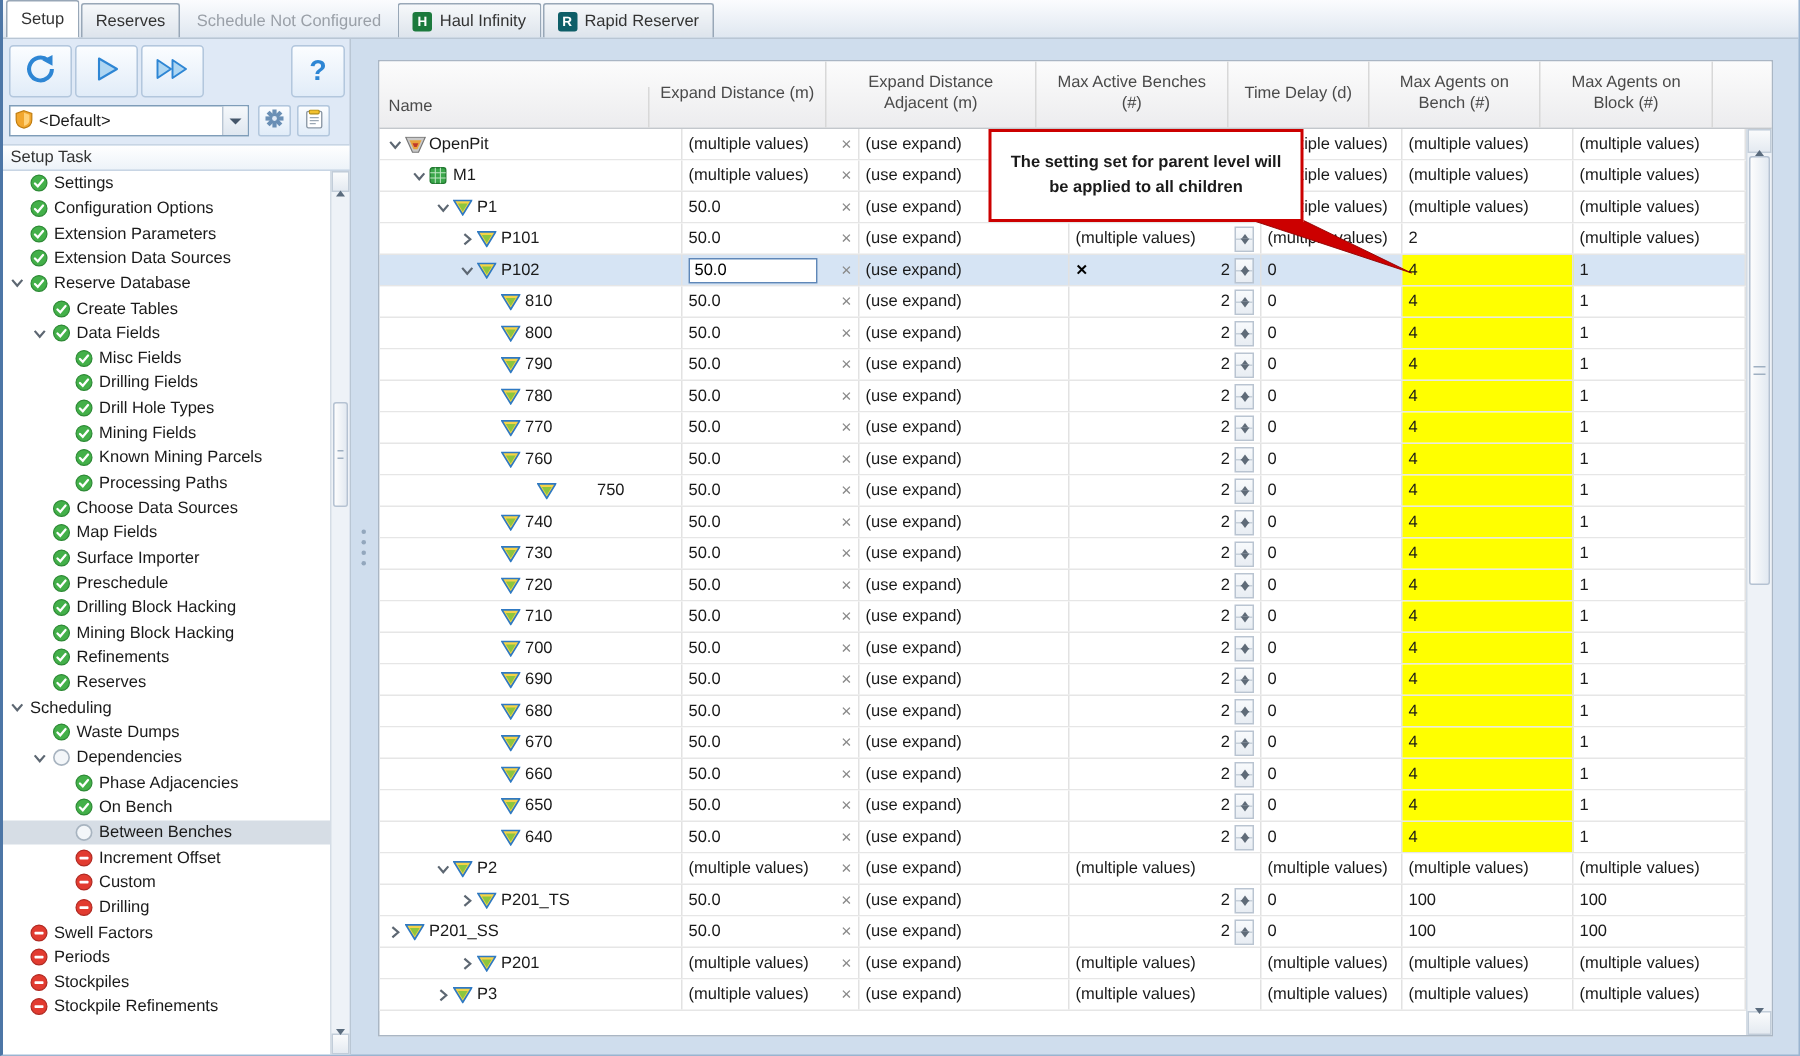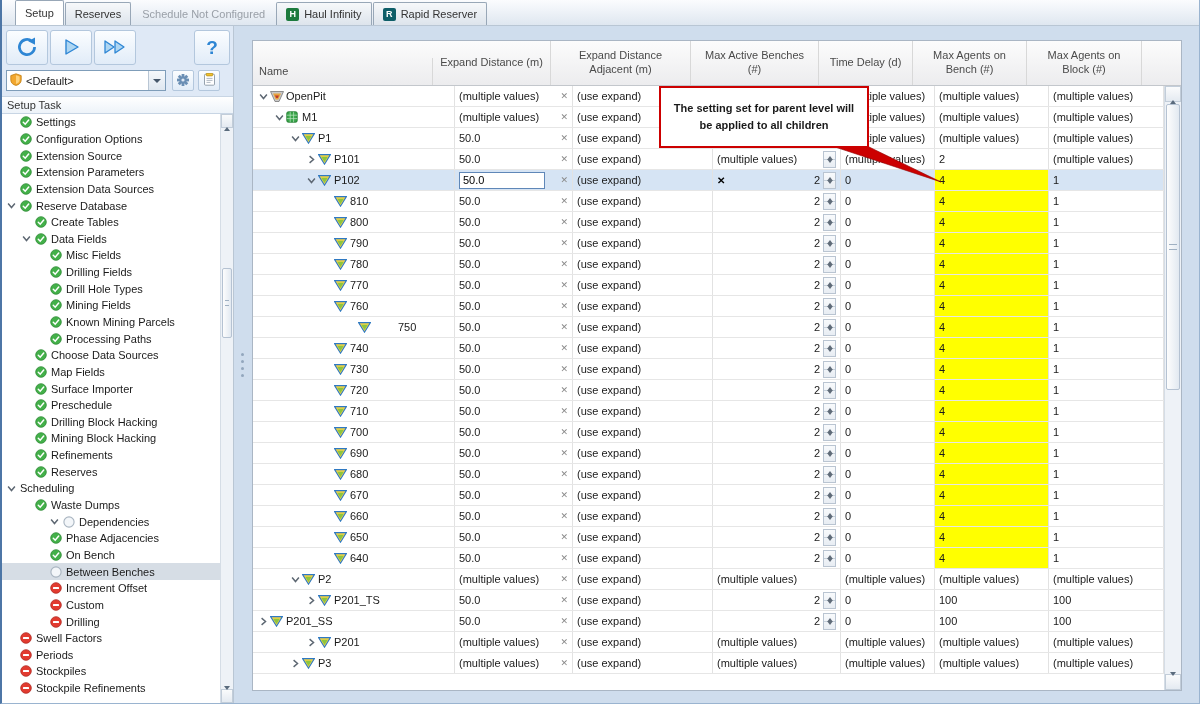--- a/index.html
+++ b/index.html
@@ -2,21 +2,21 @@
 <html style="--highlight-yellow: #ffff00; --callout-red: #cc0000; --selected-row-blue: #d6e4f4; --haul-green: #1c7a3d; --reserver-teal: #0e5e68; --status-done-green: #43b049; --status-todo-red: #e23b30;"><head>
 <meta charset="utf-8">
 <style>
   *{margin:0;padding:0;box-sizing:border-box;}
   html,body{width:1200px;height:704px;overflow:hidden;}
   body{position:relative;font-family:"Liberation Sans",sans-serif;font-size:11px;color:#1a1a1a;
        background:#cfdded;border-left:2px solid #4d76a6;border-right:1px solid #9ab4d0;border-bottom:1px solid #9ab4d0;}
 
   
   .tabbar{position:absolute;left:0;top:0;right:0;height:26px;background:linear-gradient(#fbfcfe,#dfe7f0);
-          border-bottom:1px solid #b9c6d4;display:flex;align-items:flex-end;padding-left:13px;}
+          border-bottom:1px solid #b9c6d4;display:flex;align-items:flex-end;padding-left:2px;}
   .tab{height:23px;display:flex;align-items:center;gap:5px;padding:0 9px;border:1px solid #98a7b7;border-bottom:none;
        background:linear-gradient(#f6f8fa,#dde4ec);margin-right:1px;border-radius:2px 2px 0 0;color:#333;cursor:default;}
   .tab.active{background:#fff;height:25px;z-index:2;}
   .tab.disabled{background:transparent;border-color:transparent;color:#9aa0a8;}
   .tabicon{width:13px;height:13px;border-radius:2px;color:#fff;font-size:9px;font-weight:bold;
            display:flex;align-items:center;justify-content:center;flex:none;}
   .tabicon.hi{background:var(--haul-green,#1c7a3d);}
   .tabicon.rr{background:var(--reserver-teal,#0e5e68);}
 
   
@@ -190,30 +190,20 @@
         <span class="tlabel">Configuration Options</span>
       </div>
       <div class="titem" style="padding-left: 4px;">
         <span class="texp"></span>
         <span class="ticon">
           <svg width="12" height="12" viewBox="0 0 12 12">
             <circle cx="6" cy="6" r="5.3" fill="#43b049" stroke="#2e8a36" stroke-width="0.8"></circle>
             <path d="M3.3 6.3l1.9 1.9 3.5-4.2" stroke="#fff" stroke-width="1.5" fill="none" stroke-linecap="round"></path>
           </svg>
         </span>
-        <span class="tlabel">Extension Source</span>
-      </div>
-      <div class="titem" style="padding-left: 4px;">
-        <span class="texp"></span>
-        <span class="ticon">
-          <svg width="12" height="12" viewBox="0 0 12 12">
-            <circle cx="6" cy="6" r="5.3" fill="#43b049" stroke="#2e8a36" stroke-width="0.8"></circle>
-            <path d="M3.3 6.3l1.9 1.9 3.5-4.2" stroke="#fff" stroke-width="1.5" fill="none" stroke-linecap="round"></path>
-          </svg>
-        </span>
         <span class="tlabel">Extension Parameters</span>
       </div>
       <div class="titem" style="padding-left: 4px;">
         <span class="texp"></span>
         <span class="ticon">
           <svg width="12" height="12" viewBox="0 0 12 12">
             <circle cx="6" cy="6" r="5.3" fill="#43b049" stroke="#2e8a36" stroke-width="0.8"></circle>
             <path d="M3.3 6.3l1.9 1.9 3.5-4.2" stroke="#fff" stroke-width="1.5" fill="none" stroke-linecap="round"></path>
           </svg>
         </span>
@@ -408,21 +398,21 @@
       <div class="titem" style="padding-left: 19px;">
         <span class="texp"></span>
         <span class="ticon">
           <svg width="12" height="12" viewBox="0 0 12 12">
             <circle cx="6" cy="6" r="5.3" fill="#43b049" stroke="#2e8a36" stroke-width="0.8"></circle>
             <path d="M3.3 6.3l1.9 1.9 3.5-4.2" stroke="#fff" stroke-width="1.5" fill="none" stroke-linecap="round"></path>
           </svg>
         </span>
         <span class="tlabel">Waste Dumps</span>
       </div>
-      <div class="titem" style="padding-left: 19px; margin-left: 28px;">
+      <div class="titem" style="padding-left: 19px;">
         <span class="texp">
           <svg width="9" height="9" viewBox="0 0 8 8">
             <path d="M1 2.3l3 3.5 3-3.5" fill="none" stroke="#5d6772" stroke-width="1.3"></path>
           </svg>
         </span>
         <span class="ticon">
           <svg width="12" height="12" viewBox="0 0 12 12">
             <circle cx="6" cy="6" r="5.1" fill="#f3f6f9" stroke="#a8b4c0" stroke-width="1.1"></circle>
           </svg>
         </span>

